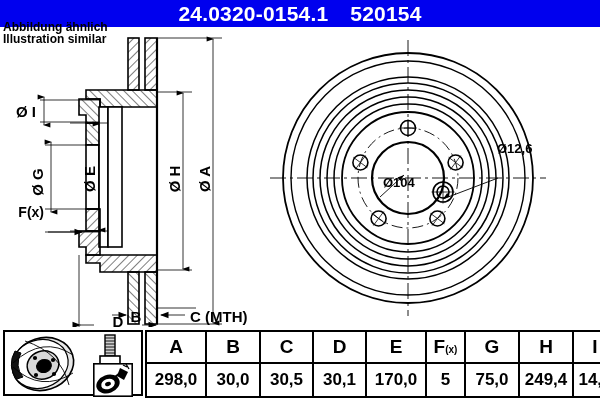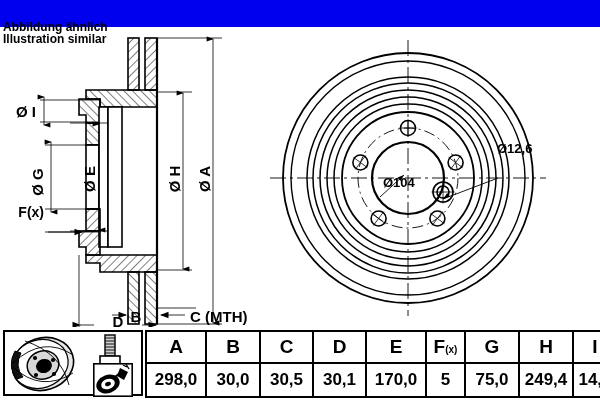--- a/index.html
+++ b/index.html
@@ -118,20 +118,22 @@
   th.head-fx { font-size: 15px; }
   th.head-fx .fx-sub { font-size: 10px; }
 
   .dim-label { font-weight: bold; font-family: "Liberation Sans", sans-serif; }
 </style>
 </head>
 <body>
 
 <div id="header-bar">
   <div id="header-title-group">
+    <span class="header-text">24.0320-0154.1</span>
+    <span class="header-text">520154</span>
   </div>
 </div>
 
 <div id="illustration-note">
   <div>Abbildung ähnlich</div>
   <div>Illustration similar</div>
 </div>
 
 <div id="drawing-area">
 <svg id="drawing-svg" width="600" height="300" viewBox="0 0 600 300" xmlns="http://www.w3.org/2000/svg">

